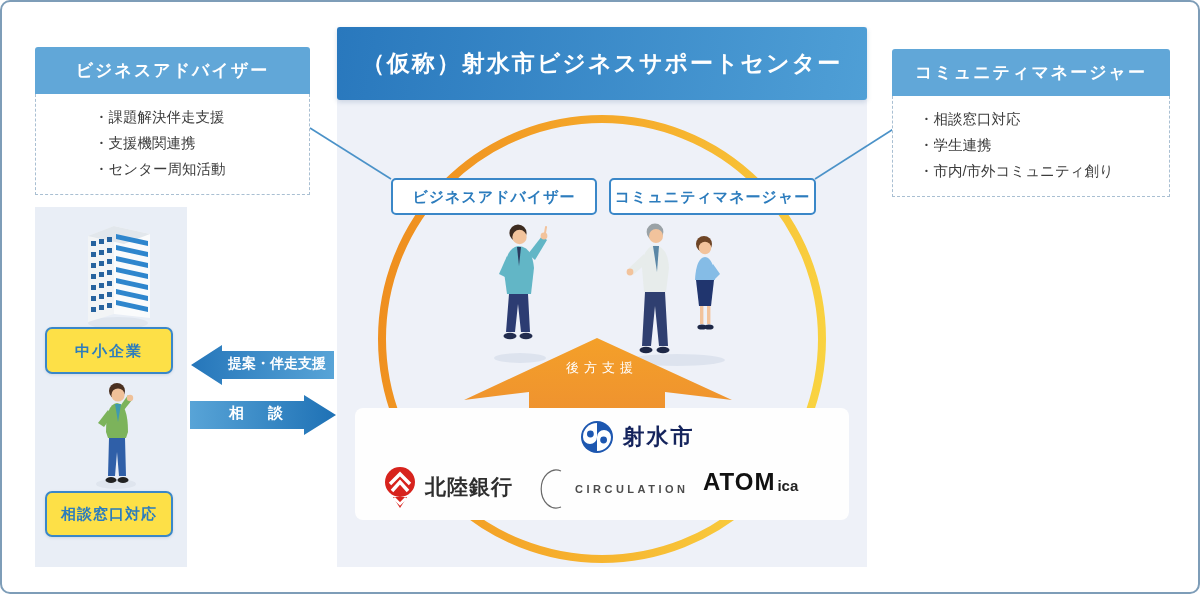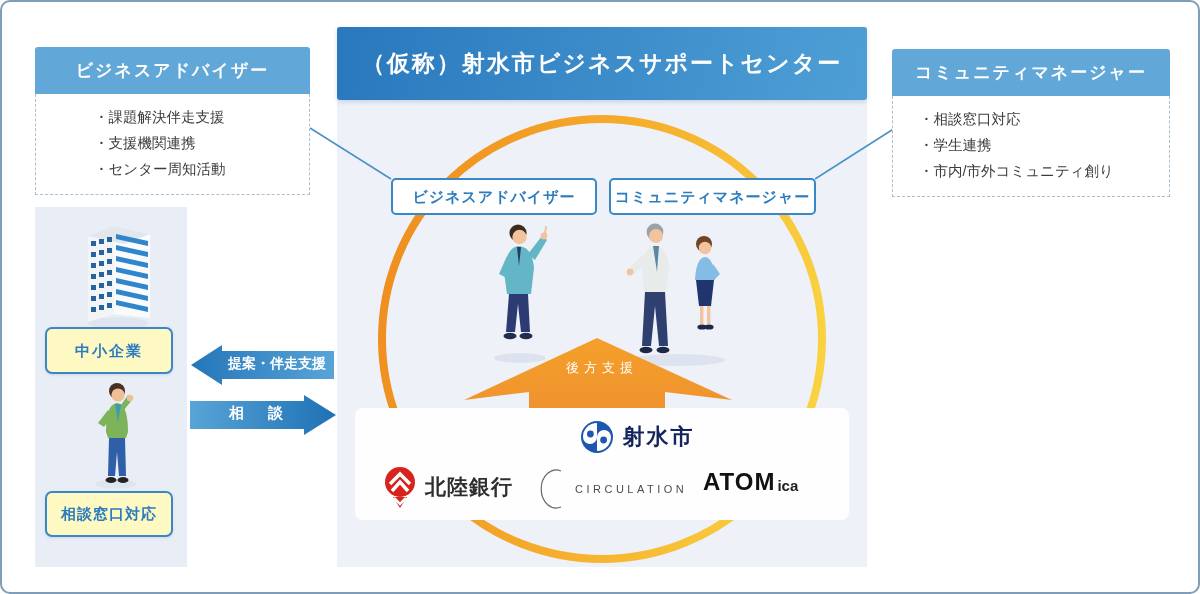--- a/index.html
+++ b/index.html
@@ -19,34 +19,34 @@
   .info-header{height:47px;background:#61a7d8;border-radius:3px 3px 0 0;color:#fff;
                font-size:17px;font-weight:bold;letter-spacing:2px;text-align:center;line-height:47px;}
   .info-body{background:#fff;border:1px dashed #a9bfd2;border-top:none;
              padding:10px 0 12px 0;color:#3c3c3c;font-size:14.5px;line-height:26px;}
   .info-body div{white-space:nowrap;}
   .pad-left-lg{padding-left:58px;}
   .pad-left-sm{padding-left:26px;}
   .role-box{background:#fff;border:2px solid #3a87c8;border-radius:5px;color:#2c7cbd;
             font-weight:bold;font-size:15px;text-align:center;letter-spacing:1px;
             box-sizing:border-box;z-index:4;}
-  .actor-box{background:#fef9c3;border:2px solid #3a87c8;border-radius:7px;color:#2c7cbd;
+  .actor-box{background:#fde047;border:2px solid #3a87c8;border-radius:7px;color:#2c7cbd;
              font-weight:bold;font-size:15px;text-align:center;letter-spacing:2px;
              box-sizing:border-box;z-index:4;box-shadow:0 1px 3px rgba(60,90,130,.15);}
   .white-panel{left:353px;top:406px;width:494px;height:112px;background:#fefefe;
                border-radius:8px;z-index:6;}
   .support-label{left:528px;top:357px;width:144px;text-align:center;color:#fff;
                  font-size:13px;font-weight:normal;letter-spacing:5px;z-index:5;}
   .flow-label{color:#fff;font-weight:bold;text-align:center;z-index:5;}
   .imizu{left:0;top:12px;width:564px;display:flex;justify-content:center;align-items:center;gap:9px;}
   .imizu-text{font-size:22px;font-weight:bold;color:#14235c;letter-spacing:2px;}
   .hokuriku{left:26px;top:58px;display:flex;align-items:center;gap:6px;}
   .hokuriku-text{font-size:21px;font-weight:600;color:#2e2e2e;letter-spacing:1px;}
   .circulation{left:178px;top:58px;display:flex;align-items:center;gap:4px;}
-  .circulation-text{font-size:11px;font-weight:400;color:#4c4c4c;letter-spacing:3.5px;}
+  .circulation-text{font-size:11px;font-weight:700;color:#4c4c4c;letter-spacing:3.5px;}
   .atomica{left:348px;top:62px;display:flex;align-items:flex-end;}
   .atom-main{font-size:24px;font-weight:800;color:#111;letter-spacing:1px;line-height:1;}
   .atom-sub{font-size:15px;font-weight:700;color:#222;line-height:1;margin-left:2px;margin-bottom:1px;}
   svg{display:block;}
 </style>
 </head>
 <body>
 
 <div class="frame">
 

